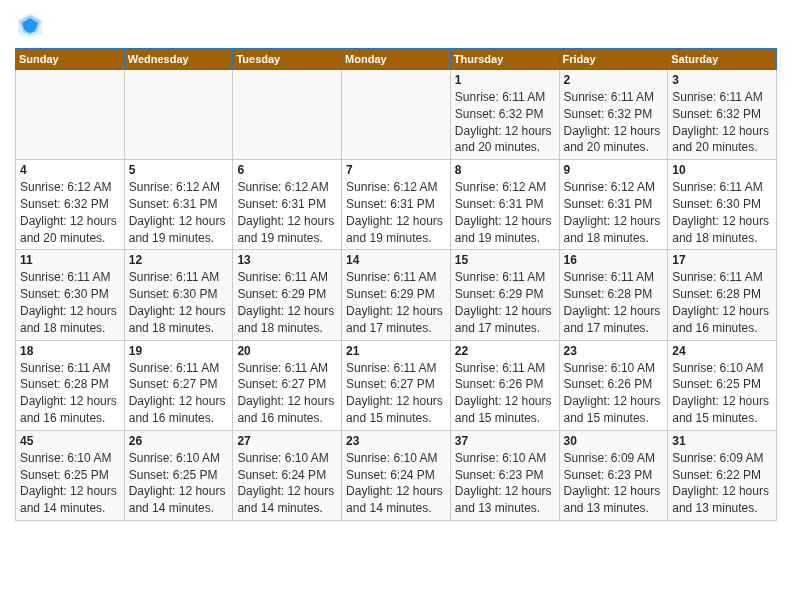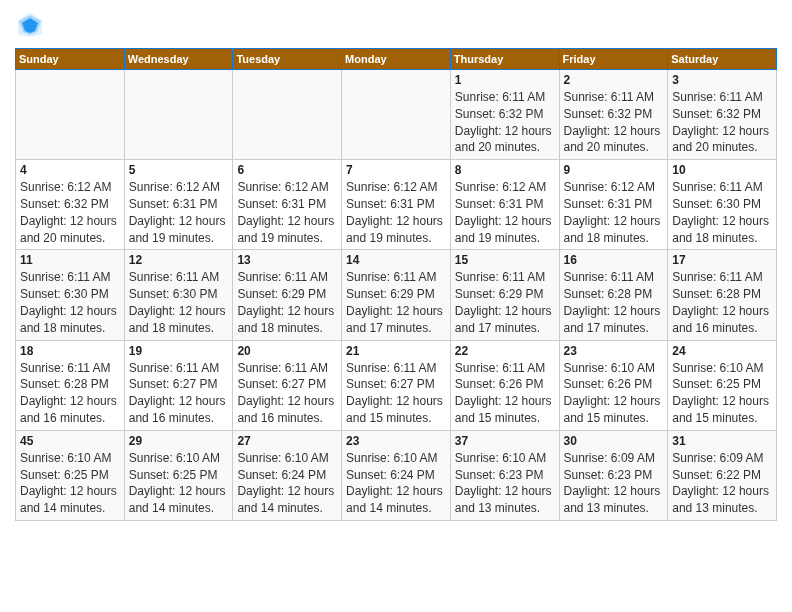--- a/index.html
+++ b/index.html
@@ -317,21 +317,21 @@
         </tr>
         <tr>
           <td>
             <span class="day-num">45</span>
             <div class="day-info" style="white-space: pre-line;">Sunrise: 6:10 AM
 Sunset: 6:25 PM
 Daylight: 12 hours
 and 14 minutes.</div>
           </td>
           <td>
-            <span class="day-num">29</span>
+            <span class="day-num">26</span>
             <div class="day-info" style="white-space: pre-line;">Sunrise: 6:10 AM
 Sunset: 6:25 PM
 Daylight: 12 hours
 and 14 minutes.</div>
           </td>
           <td>
             <span class="day-num">27</span>
             <div class="day-info" style="white-space: pre-line;">Sunrise: 6:10 AM
 Sunset: 6:24 PM
 Daylight: 12 hours

